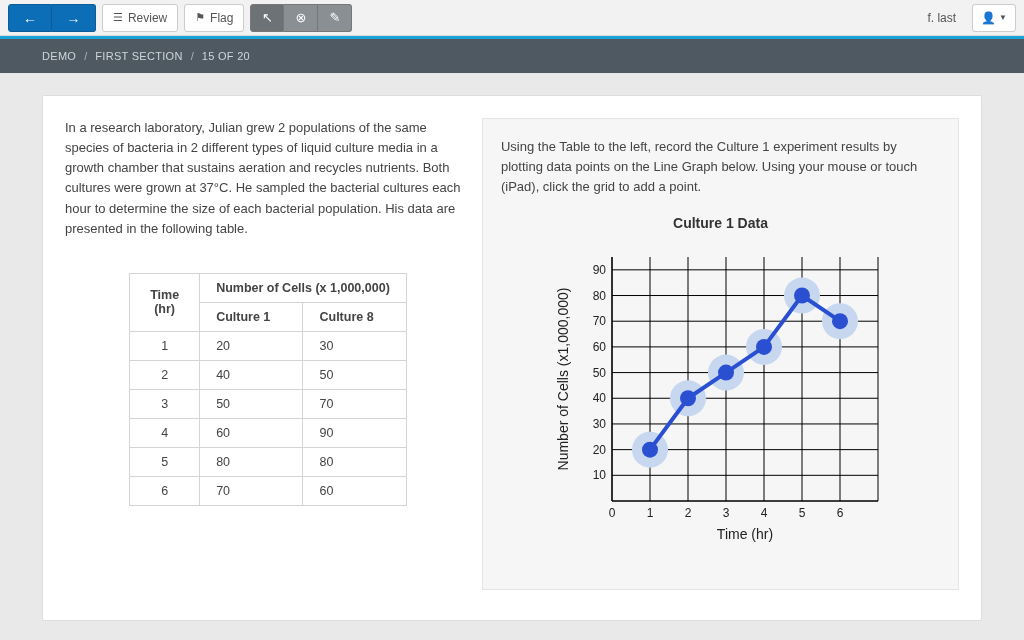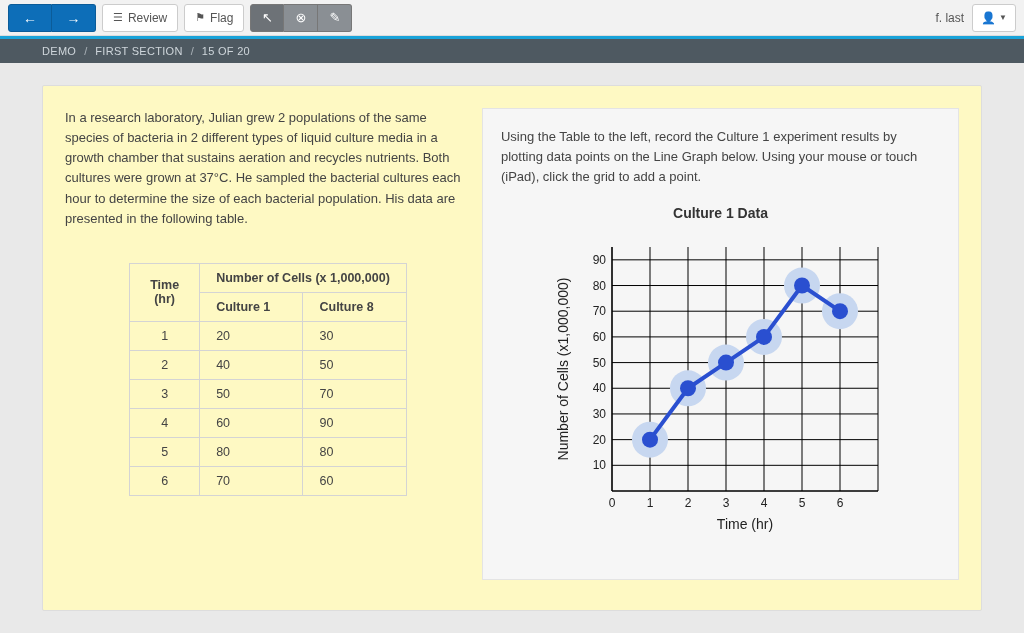--- a/index.html
+++ b/index.html
@@ -54,47 +54,47 @@
     color: #fff;
     display: flex; align-items: center; justify-content: center;
     font-size: 13px;
     cursor: pointer;
   }
   .center-btn.sel { background: #6d7277; }
   .center-btn:first-child { border-radius: 3px 0 0 3px; }
   .center-btn:last-child  { border-radius: 0 3px 3px 0; }
   .center-btn + .center-btn { border-left: none; }
   .spacer { flex: 1; }
-  .user-area { display:flex; align-items:center; gap:8px; }
+  .user-area { display:flex; align-items:center; gap:16px; }
   .user-name { color:#555; font-size:12px; }
   .user-btn {
     height: 28px; padding: 0 8px;
     background:#fff; border:1px solid #ccc; border-radius:3px;
     display:flex; align-items:center; gap:3px;
     cursor:pointer; font-size:12px; color:#555;
   }
   
   .crumbbar {
-    height: 24px;
+    height: 34px;
     background: #4e5961;
     color: #cfd6db;
     font-size: 11px;
     display: flex; align-items: center;
     padding: 0 42px;
   }
   .crumbbar .sep { margin: 0 8px; color: #aab2b8; }
   .crumbbar .crumb { letter-spacing: 0.3px; }
   .cyanline { height: 3px; background: #1aa3d9; }
   
   .page-wrap {
     padding: 22px 42px;
     background: #e9e9e9;
   }
   .page {
-    background: #fef9c3;
+    background: #ffffff;
     border: 1px solid #ddd;
     border-radius: 2px;
     padding: 22px 22px 30px;
     display: flex;
     gap: 11px;
   }
   .left-col { flex: 1 1 46%; }
   .right-col { flex: 1 1 54%; background:#f6f6f6; border:1px solid #e4e4e4; padding:18px 18px 42px; }
   .passage { color:#444; line-height:1.55; font-size:13px; }
   .instr   { color:#444; line-height:1.55; font-size:13px; }

